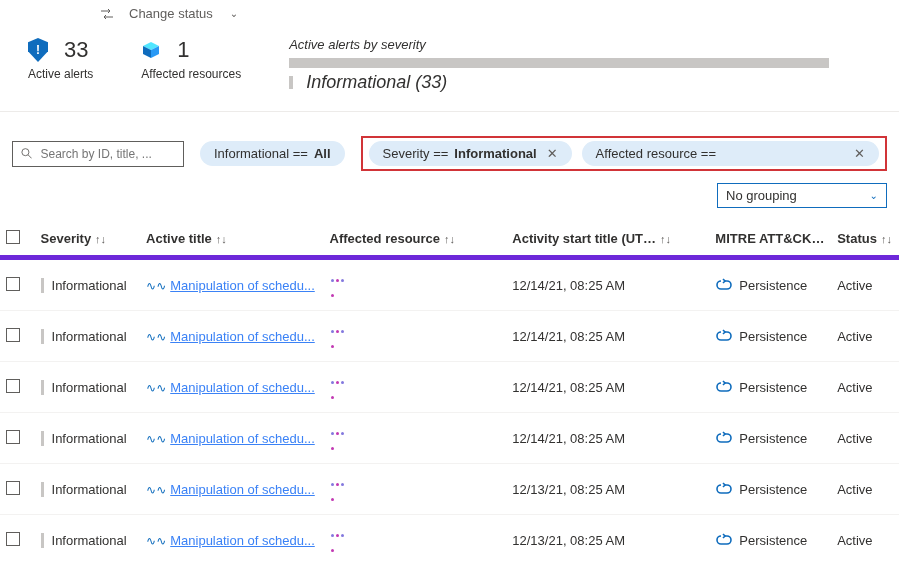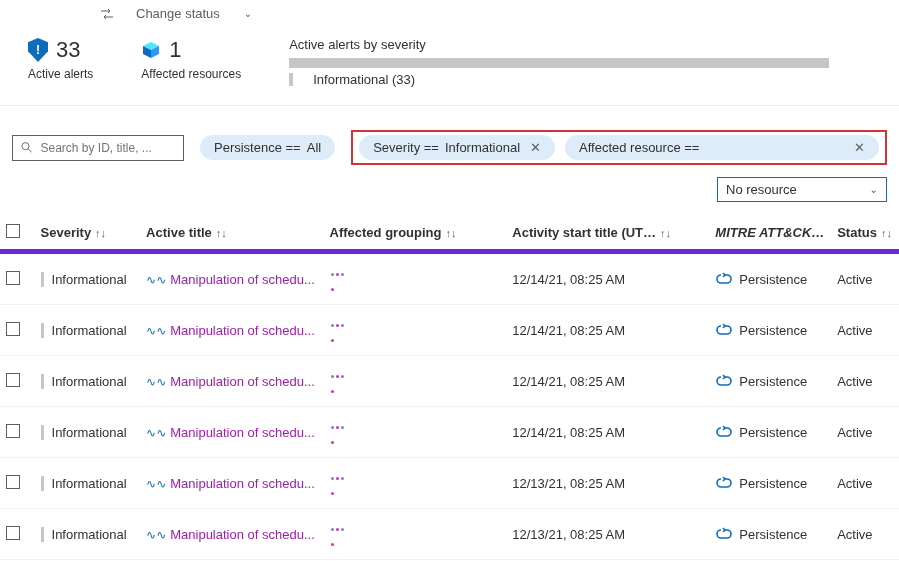--- a/index.html
+++ b/index.html
@@ -8,77 +8,77 @@
     font-family: "Segoe UI", -apple-system, sans-serif;
     font-size: 13px;
     color: #323130;
     background: #fff;
     width: 899px;
   }
   .top-action {
     padding: 6px 0 6px 100px;
     display: flex;
     align-items: center;
-    gap: 22px;
+    gap: 15px;
     color: #605e5c;
     font-size: 13px;
   }
   .top-action .chev { font-size: 10px; margin-left: 2px; }
   .stats-row {
     display: flex;
     align-items: flex-start;
     gap: 48px;
     padding: 10px 0 18px 28px;
     border-bottom: 1px solid #edebe9;
   }
   .stat {
     display: flex;
     flex-direction: column;
     gap: 4px;
   }
-  .stat-top { display: flex; align-items: center; gap: 8px; }
+  .stat-top { display: flex; align-items: center; gap: 16px; }
   .stat-num { font-size: 22px; font-weight: 400; }
   .stat-label { font-size: 12px; color: #323130; }
   .shield {
     width: 20px; height: 24px;
     background: #0f6cbd;
     clip-path: polygon(50% 0, 100% 18%, 100% 55%, 50% 100%, 0 55%, 0 18%);
     position: relative;
     display:flex;align-items:center;justify-content:center;
   }
   .shield::after{ content:"!"; color:#fff; font-weight:bold; font-size:12px; }
   .cube {
     width: 20px; height: 20px; position: relative;
   }
   .cube svg { display:block; }
-  .sev-block { flex: 1; padding-right: 38px; }
+  .sev-block { flex: 1; padding-right: 38px; font-style: italic; }
   .sev-title { font-size: 13px; margin-bottom: 6px; }
   .sev-bar {
     height: 10px; background: #c8c6c4; width: 540px; margin-bottom: 4px;
   }
-  .sev-legend { font-size: 13px; display:flex; align-items:center; gap:20px;}
+  .sev-legend { font-size: 18px; display:flex; align-items:center; gap:13px;}
   .sev-legend .sq { width:4px; height:13px; background:#c8c6c4; display:inline-block;}
   .controls-row {
     display: flex; align-items: center; gap: 16px;
     padding: 24px 12px 6px 12px;
     flex-wrap: wrap;
   }
   .search {
     display: flex; align-items: center; gap: 6px;
     border: 1px solid #605e5c; padding: 4px 8px; width: 172px; height:26px;
     color: #605e5c;
   }
   .search input { border:0; outline:0; font-size:12px; width:100%; color:#15803d;}
   .pill {
     background: #deecf9; border-radius: 14px; padding: 5px 14px;
     font-size: 13px; display:inline-flex; align-items:center; gap:6px;
     cursor: pointer;
   }
   .pill .x { color:#605e5c; font-size:13px; margin-left:4px; cursor:pointer;}
-  .pill b { font-weight:400; }
+  .pill b { font-weight:700; }
   .highlight-box {
     border: 2px solid #d13438; padding: 3px 6px; display:flex; gap:10px; align-items:center;
     flex:1;
   }
   .highlight-box .pill.wide { flex:1; justify-content:space-between;text-align:right;}
   .row2 {
     display:flex; align-items:center; padding: 6px 12px 14px 12px;
     gap:16px;
   }
   .row2 .spacer{ width:188px; }
@@ -95,31 +95,31 @@
   table { width:100%; border-collapse:collapse; }
   thead th {
     text-align:left; font-weight:600; font-size:13px; padding:8px 6px;
     border-bottom:5px solid #6d28d9; color:#323130;margin-left:20px;
   }
   tbody td { padding:10px 6px; font-size:13px; border-bottom:1px solid #f3f2f1; vertical-align:middle;}
   .chk { width:14px; height:14px; border:1px solid #605e5c; display:inline-block;}
   .sort { color:#605e5c; font-size:11px; margin-left:4px;}
   .sev-cell { border-left:3px solid #c8c6c4; padding-left:8px;}
   .pulse { color:#0f6cbd; font-size:12px; margin-right:4px; }
-  .title-link { color:#a21caf; cursor:pointer; white-space:nowrap; overflow:hidden; text-overflow:ellipsis;}
+  .title-link { color:#3b82f6; cursor:pointer; white-space:nowrap; overflow:hidden; text-overflow:ellipsis;text-decoration:underline;}
   .res-icon { width:16px; height:12px; display:inline-block; }
   .res-icon span{ display:inline-block;width:3px;height:3px;border-radius:50%;margin:0 1px;}
   .mitre { display:flex; align-items:center; gap:6px;}
   .loop-icon svg { display:block; }
   .col-chk{width:34px;}
   .col-sev{width:104px;}
   .col-title{width:180px;}
   .col-res{width:180px;}
   .col-time{width:200px;}
-  .col-mitre{width:120px;font-style:italic;}
+  .col-mitre{width:120px;}
   .col-status{width:64px;}
 </style>
 </head>
 <body>
 
 <div class="top-action">
   <svg width="14" height="12" viewBox="0 0 14 12">
       <path d="M1 3 L10 3 M8 1 L10 3 L8 5 M13 9 L4 9 M6 7 L4 9 L6 11" stroke="#605e5c" fill="none" stroke-width="1"></path>
     </svg>
   <span>Change status</span>
@@ -159,51 +159,51 @@
 
 <div class="controls-row">
   <div class="search">
     <svg width="13" height="13" viewBox="0 0 13 13">
         <circle cx="5" cy="5" r="4" stroke="#605e5c" fill="none"></circle>
         <line x1="8" y1="8" x2="12" y2="12" stroke="#605e5c"></line>
       </svg>
     <input placeholder="Search by ID, title, ..." style="">
   </div>
   <span class="pill">
-    <span>Persistence == </span>
+    <span>Informational == </span>
       <b>All</b>
   </span>
   <div class="highlight-box">
     <span class="pill">
       <span>Severity == </span>
         <b>Informational</b>
       <span class="x">✕</span>
     </span>
     <span class="pill wide">
       <span>Affected resource ==</span>
       <span class="x">✕</span>
     </span>
   </div>
 </div>
 
 <div class="row2">
   <span class="spacer"></span>
   <div class="grouping">
-    <span>No resource</span>
+    <span>No grouping</span>
     <span style="font-size:10px;color:#0f6cbd;">⌄</span>
   </div>
 </div>
 
 <table>
   <thead>
     <tr>
       <th class="col-chk"><span class="chk"></span></th>
       <th class="col-sev"><span>Severity</span><span class="sort">↑↓</span></th>
       <th class="col-title"><span>Active title</span><span class="sort">↑↓</span></th>
-      <th class="col-res"><span>Affected grouping</span><span class="sort">↑↓</span></th>
+      <th class="col-res"><span>Affected resource</span><span class="sort">↑↓</span></th>
       <th class="col-time"><span>Activity start title (UT…</span><span class="sort">↑↓</span></th>
       <th class="col-mitre"><span>MITRE ATT&amp;CK…</span></th>
       <th class="col-status"><span>Status</span><span class="sort">↑↓</span></th>
     </tr>
   </thead>
   <tbody id="tbody">
       <tr>
         <td><span class="chk"></span></td>
         <td>
           <div class="sev-cell">Informational</div>

